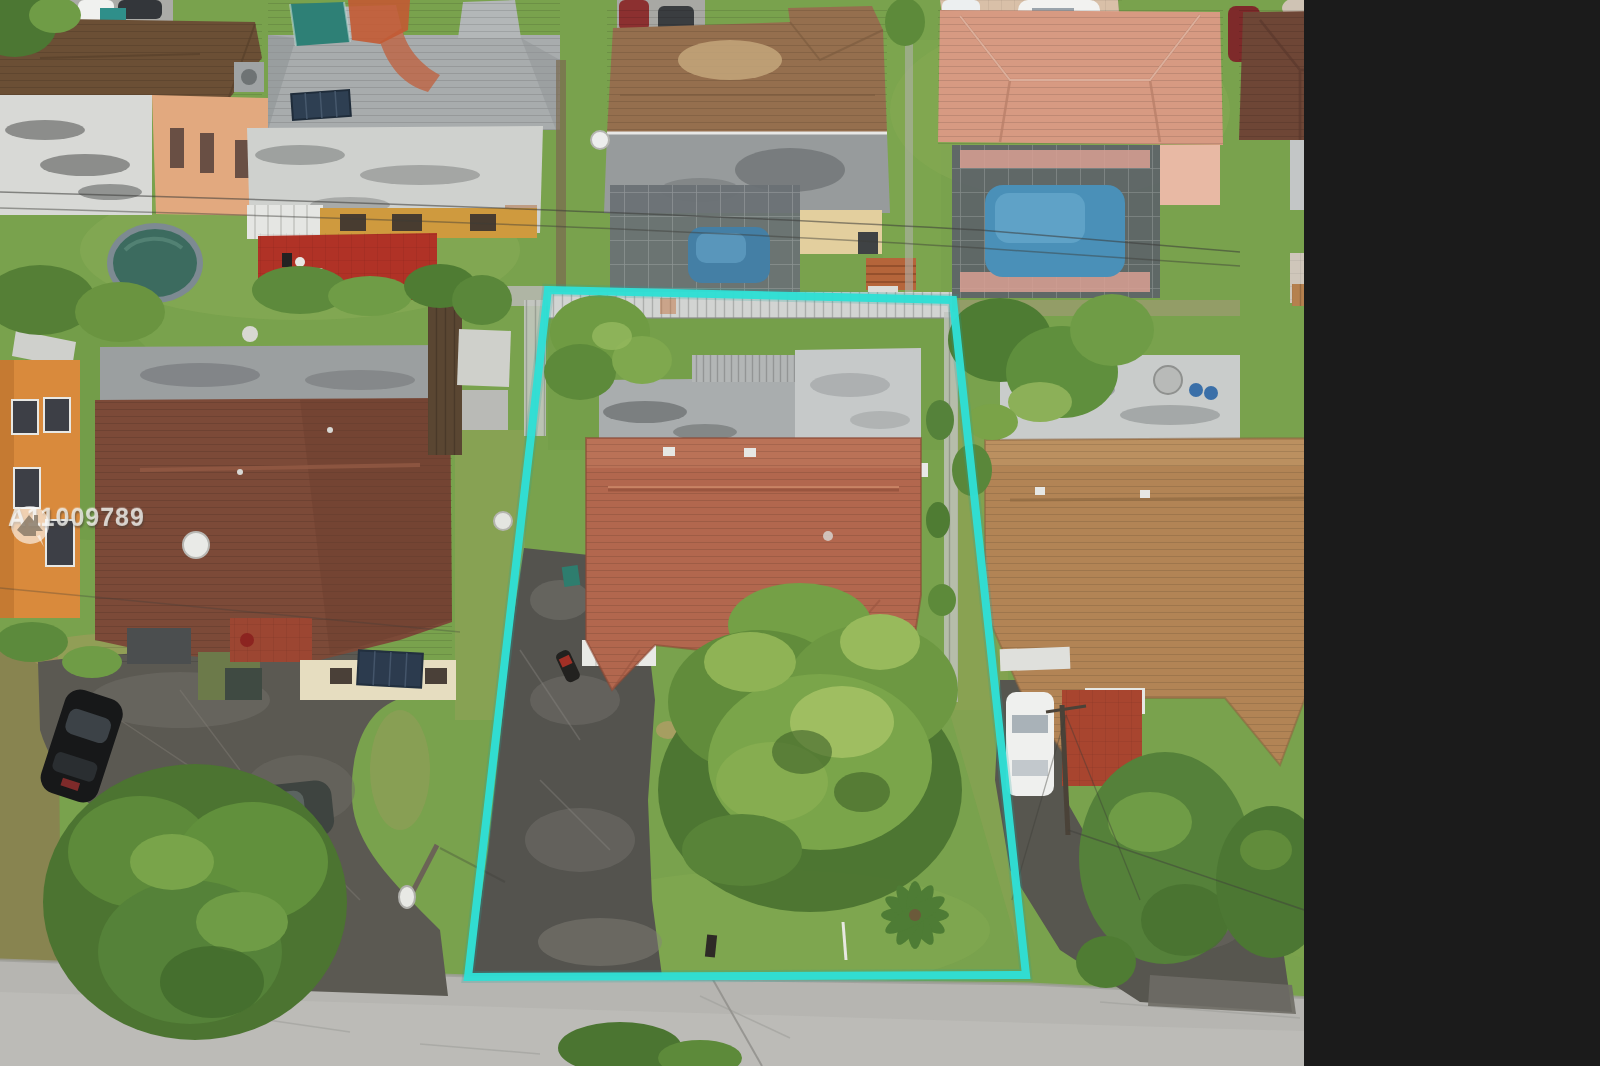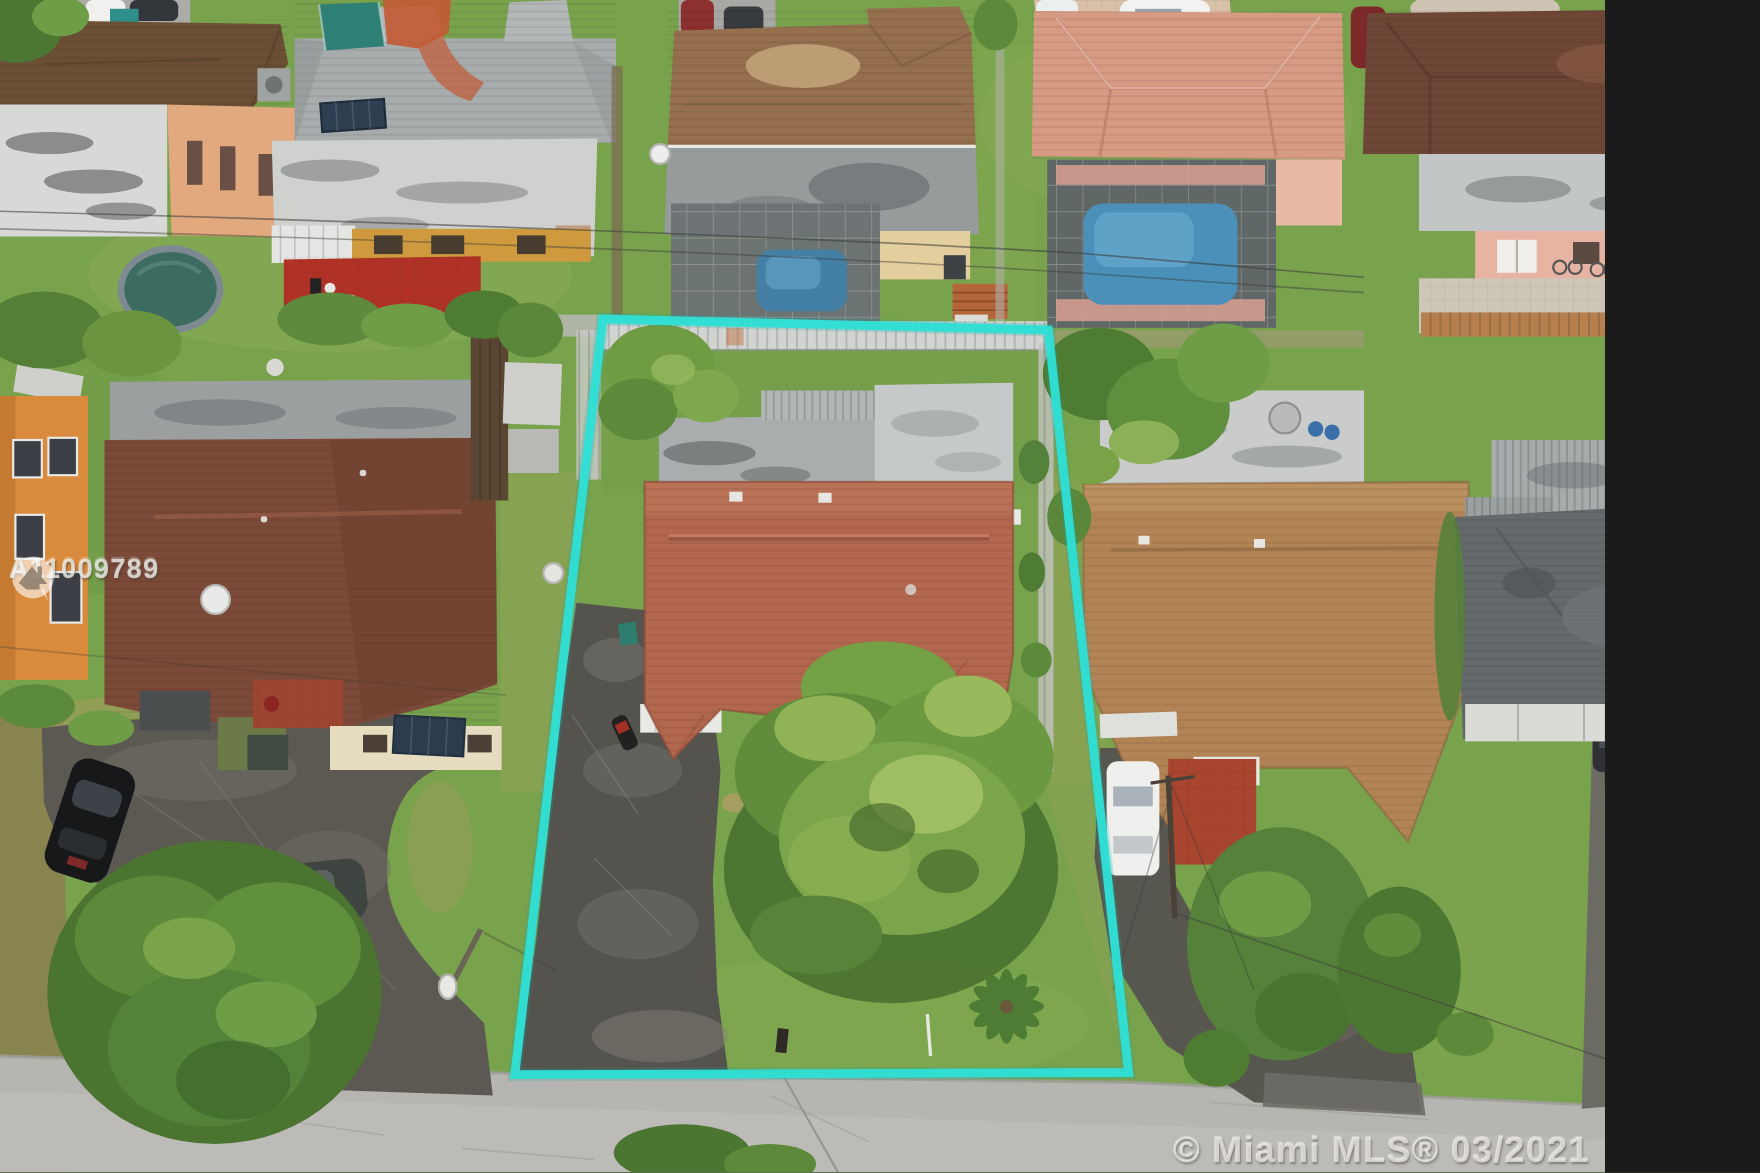--- a/index.html
+++ b/index.html
@@ -1,16 +1,16 @@
 <!DOCTYPE html>
 <html style="--boundary: #2FDFD5; --watermark-text: #EEEDEA; --grass-base: #79A24D; --street-asphalt: #B6B5B1; --driveway-asphalt: #55544E; --subject-roof-terracotta: #B2674E; --subject-flat-roof: #C6C9C9; --left-neighbor-roof-maroon: #7C4A38; --right-neighbor-roof-tan: #B28455; --pool-water-blue: #4A90B8; --rear-fence-white: #D2D4D2;"><head>
 <meta charset="utf-8">
 <style>
   html,body{margin:0;padding:0;background:#1b1b1b;}
-  .stage{position:relative;width:1459px;height:1066px;overflow:hidden;
+  .stage{position:relative;width:1304px;height:1066px;overflow:hidden;
          background:#79a24d;font-family:"Liberation Sans",sans-serif;}
   .stage svg{position:absolute;left:0;top:0;}
   .wm-left{position:absolute;left:8px;top:503px;display:flex;align-items:center;gap:10px;
            pointer-events:none;}
   .wm-left .wm-text{font-size:25px;font-weight:bold;letter-spacing:1px;
            color:rgba(238,237,234,0.80);
            text-shadow:1px 2px 2px rgba(70,62,52,0.55),0 -1px 1px rgba(255,255,255,0.30);}
   .wm-br{position:absolute;right:14px;top:1026px;font-size:33px;font-weight:600;
          letter-spacing:1px;color:rgba(236,234,230,0.75);pointer-events:none;
          text-shadow:1px 2px 2px rgba(80,74,66,0.55),0 -1px 1px rgba(255,255,255,0.40);}
@@ -521,14 +521,13 @@
 </svg>
 
   <div class="wm-left">
     <svg width="44" height="44" viewBox="0 0 44 44">
       <circle cx="22" cy="22" r="19" fill="rgba(255,255,255,0.60)"></circle>
       <path d="M9,27 L21,12 L26,18 L26,12 L30,12 L30,22 L35,28 L28,28 L28,33 L16,33 Z" fill="rgba(138,123,106,0.85)"></path>
       <path d="M29,33 L36,44 L32,32 Z" fill="rgba(255,255,255,0.55)"></path>
     </svg>
     <span class="wm-text">A11009789</span>
   </div>
-  <div class="wm-br">© Miami MLS® 03/2021</div>
 </div>
 
 </body></html>

